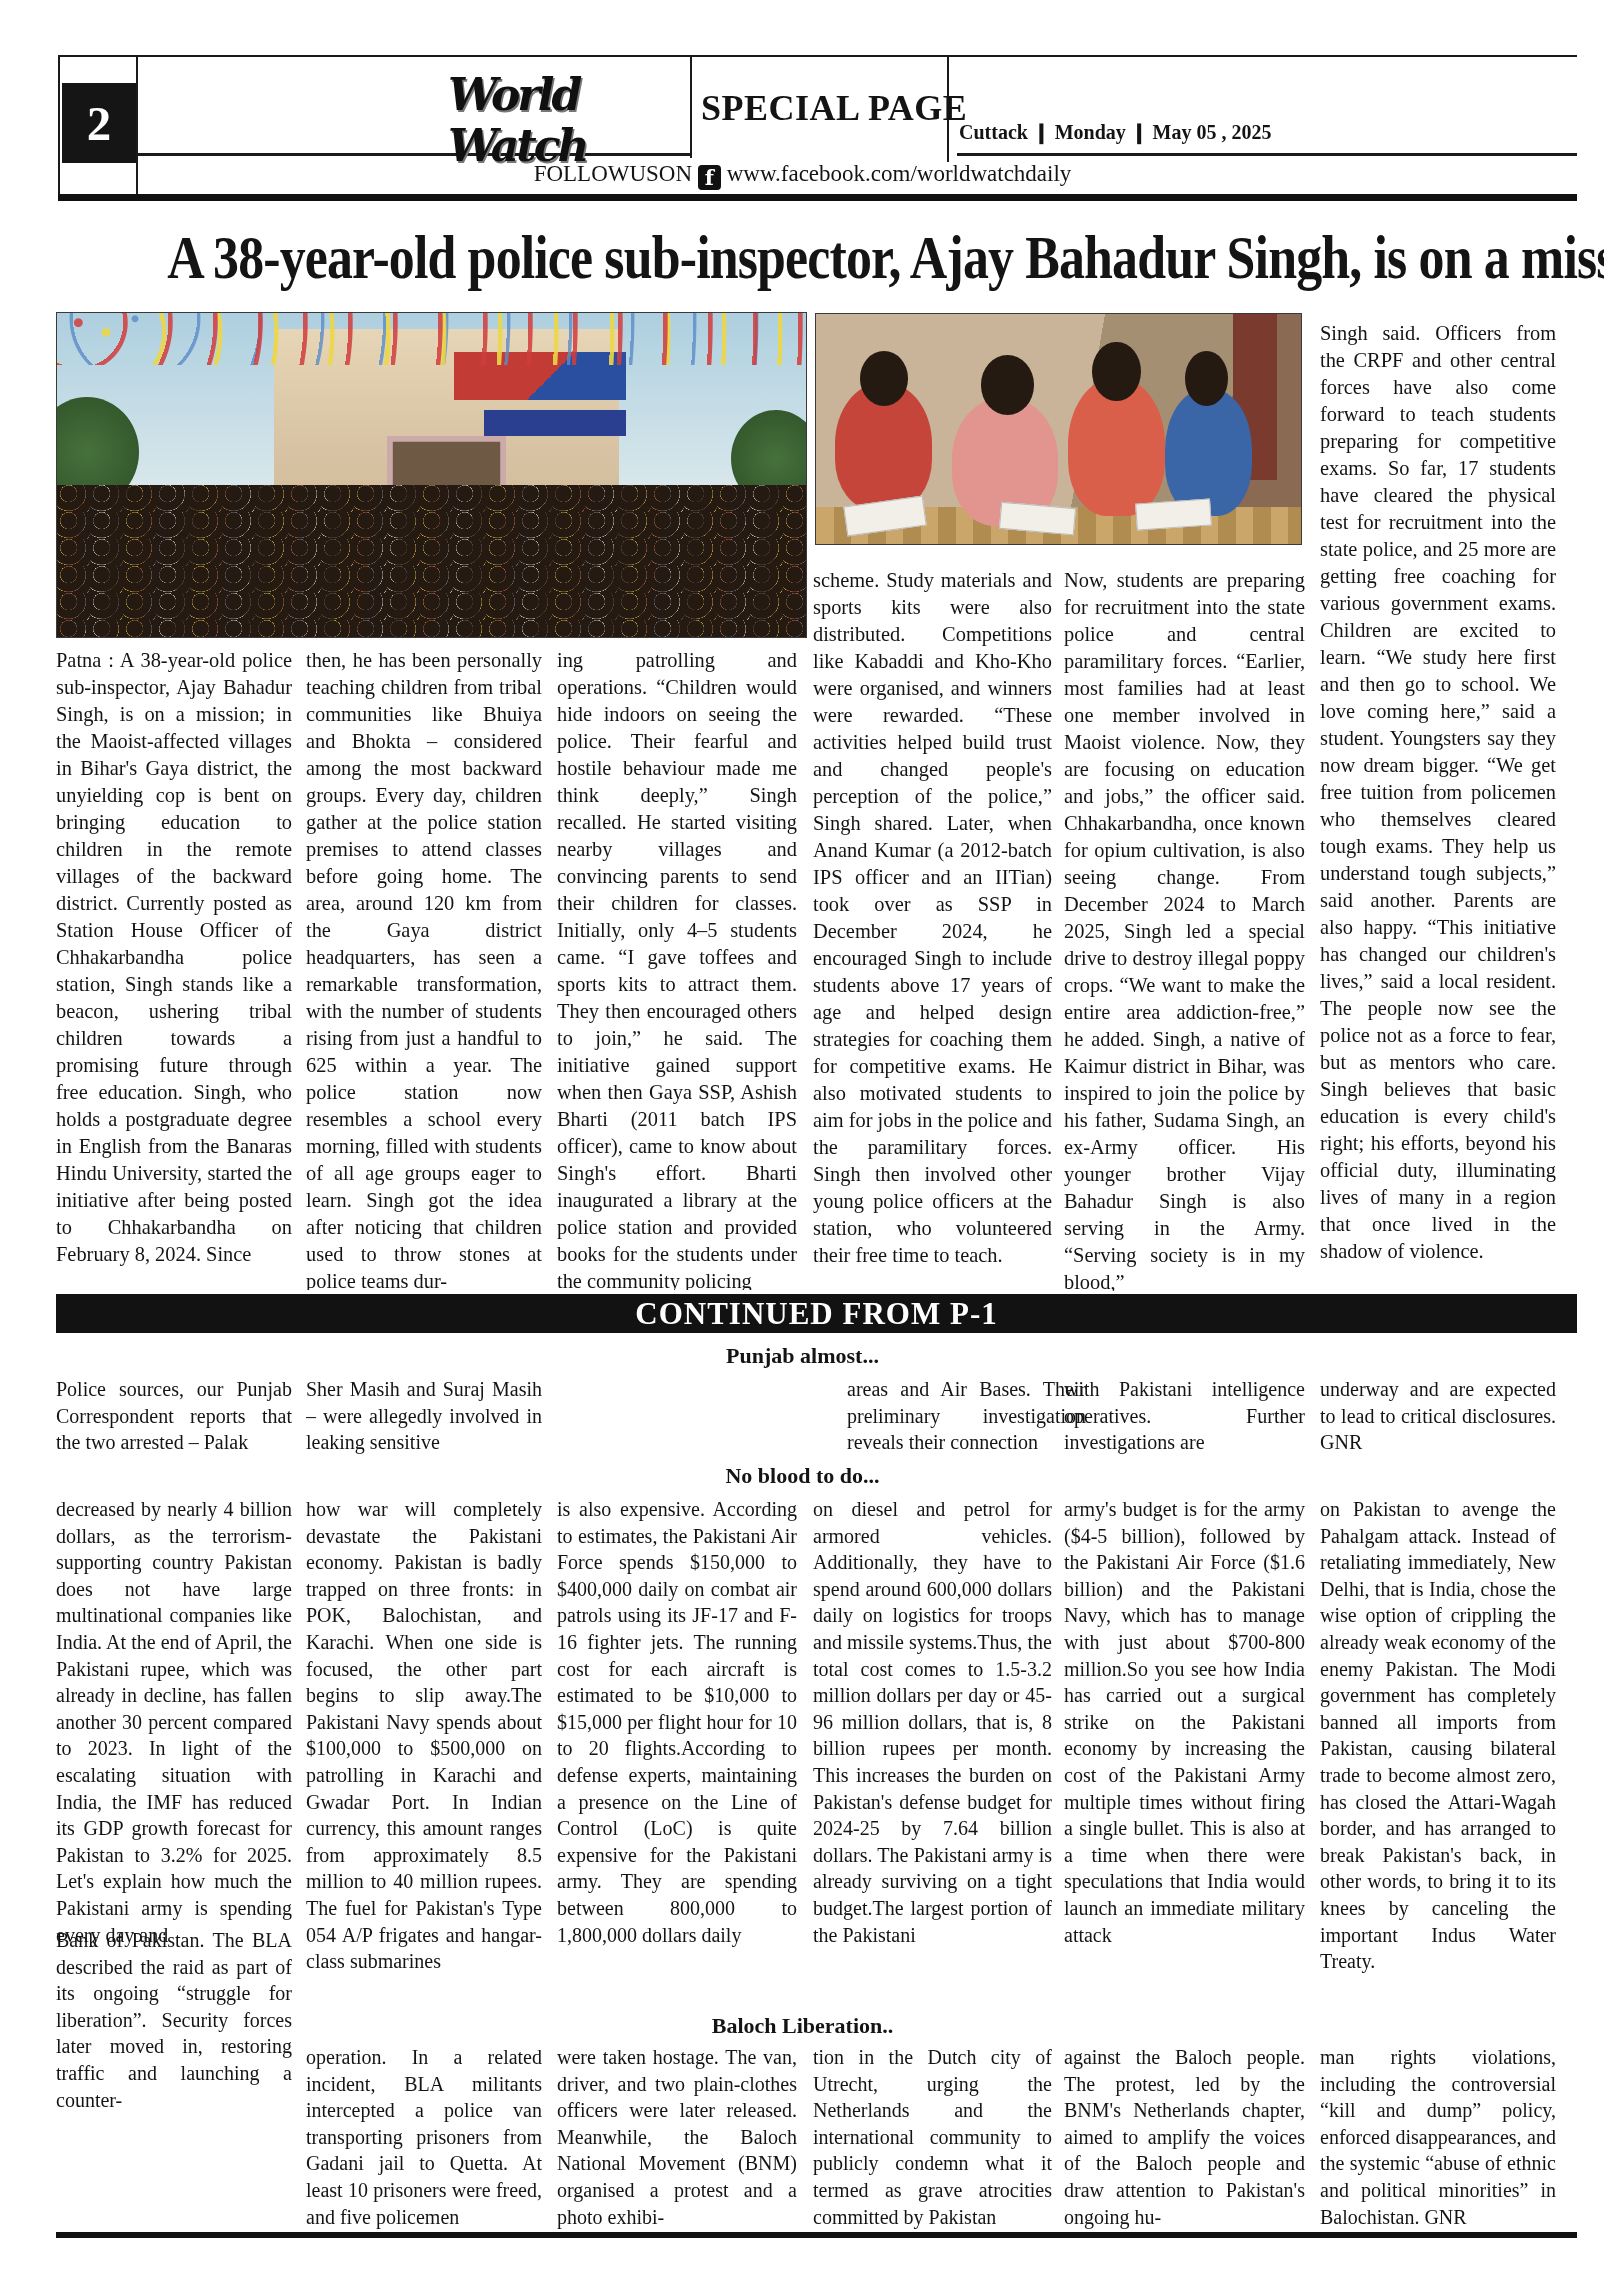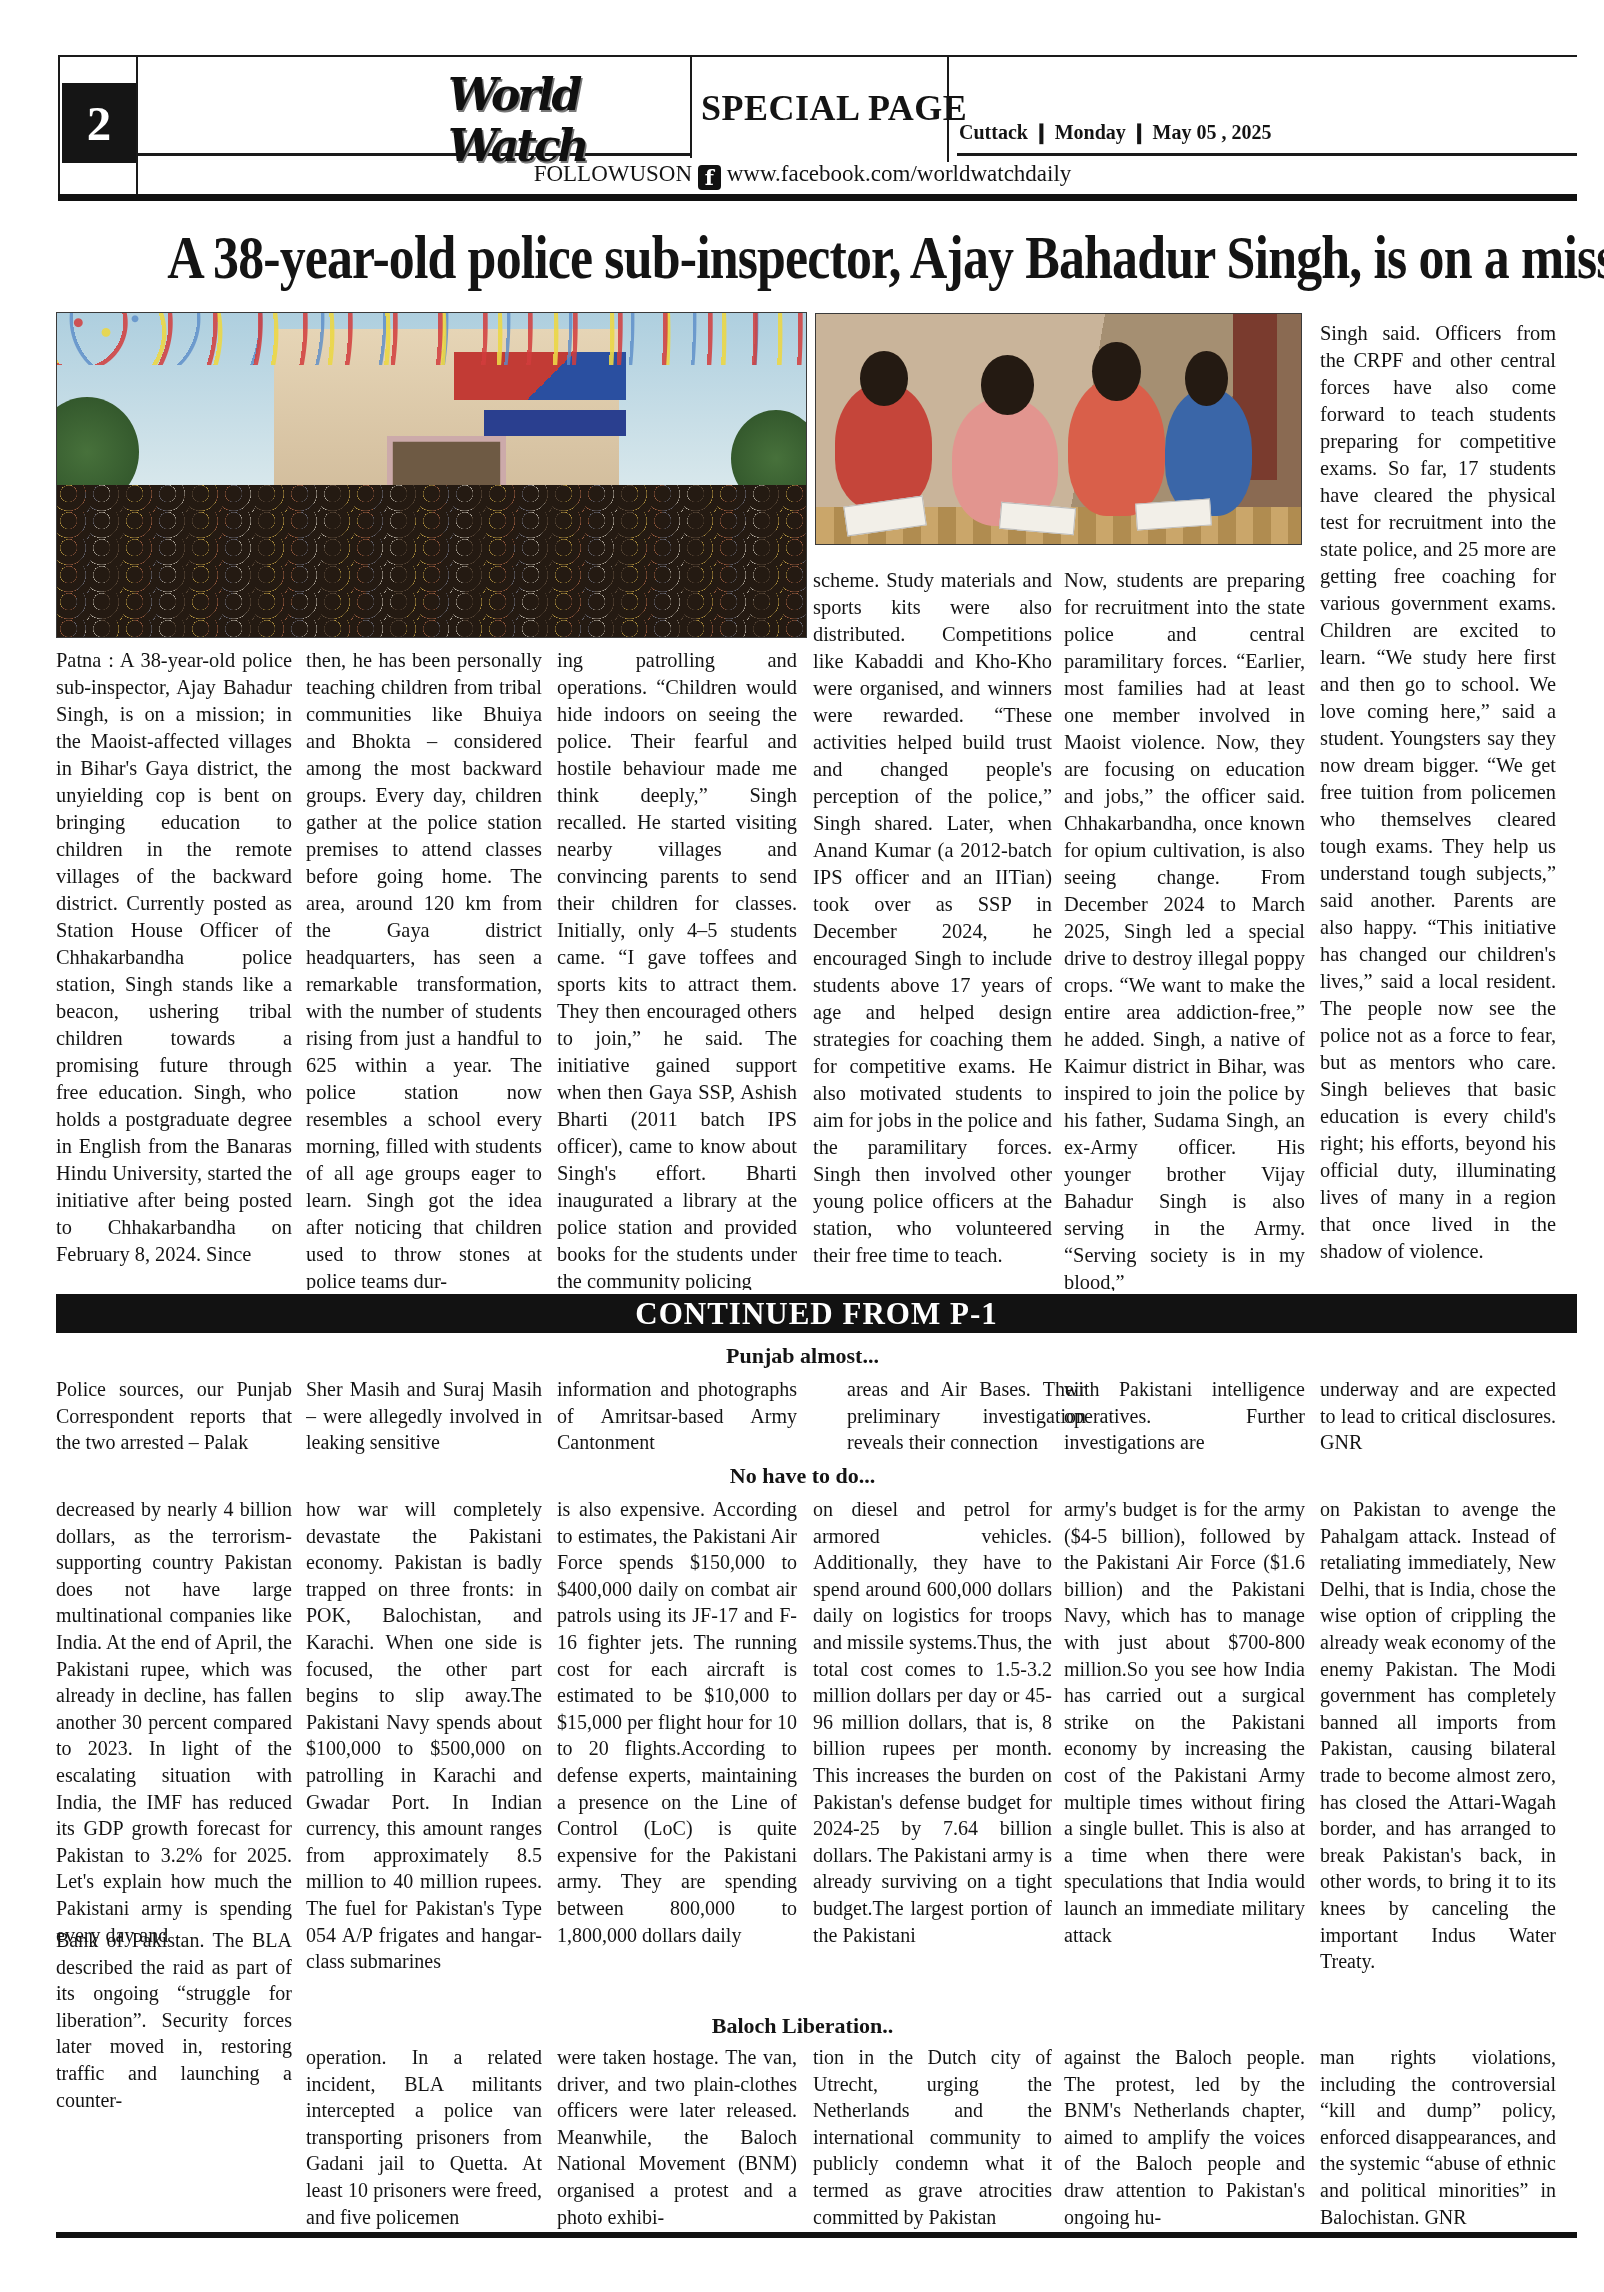--- a/index.html
+++ b/index.html
@@ -124,26 +124,25 @@
   <div class="abs col" style="left:557px;top:647px;width:240px;height:643px;">ing patrolling and operations. “Children would hide indoors on seeing the police. Their fearful and hostile behaviour made me think deeply,” Singh recalled. He started visiting nearby villages and convincing parents to send their children for classes. Initially, only 4–5 students came. “I gave toffees and sports kits to attract them. They then encouraged others to join,” he said. The initiative gained support when then Gaya SSP, Ashish Bharti (2011 batch IPS officer), came to know about Singh's effort. Bharti inaugurated a library at the police station and provided books for the students under the community policing</div>
   <div class="abs col" style="left:813px;top:567px;width:239px;height:724px;">scheme. Study materials and sports kits were also distributed. Competitions like Kabaddi and Kho-Kho were organised, and winners were rewarded. “These activities helped build trust and changed people's perception of the police,” Singh shared. Later, when Anand Kumar (a 2012-batch IPS officer and an IITian) took over as SSP in December 2024, he encouraged Singh to include students above 17 years of age and helped design strategies for coaching them for competitive exams. He also motivated students to aim for jobs in the police and the paramilitary forces. Singh then involved other young police officers at the station, who volunteered their free time to teach.</div>
   <div class="abs col" style="left:1064px;top:567px;width:241px;height:724px;">Now, students are preparing for recruitment into the state police and central paramilitary forces. “Earlier, most families had at least one member involved in Maoist violence. Now, they are focusing on education and jobs,” the officer said. Chhakarbandha, once known for opium cultivation, is also seeing change. From December 2024 to March 2025, Singh led a special drive to destroy illegal poppy crops. “We want to make the entire area addiction-free,” he added. Singh, a native of Kaimur district in Bihar, was inspired to join the police by his father, Sudama Singh, an ex-Army officer. His younger brother Vijay Bahadur Singh is also serving in the Army. “Serving society is in my blood,”</div>
   <div class="abs col" style="left:1320px;top:320px;width:236px;height:972px;">Singh said. Officers from the CRPF and other central forces have also come forward to teach students preparing for competitive exams. So far, 17 students have cleared the physical test for recruitment into the state police, and 25 more are getting free coaching for various government exams. Children are excited to learn. “We study here first and then go to school. We love coming here,” said a student. Youngsters say they now dream bigger. “We get free tuition from policemen who themselves cleared tough exams. They help us understand tough subjects,” said another. Parents are also happy. “This initiative has changed our children's lives,” said a local resident. The people now see the police not as a force to fear, but as mentors who care. Singh believes that basic education is every child's right; his efforts, beyond his official duty, illuminating lives of many in a region that once lived in the shadow of violence.</div>
 
   <div class="abs banner">CONTINUED FROM P-1</div>
 
   <div class="abs sechead" style="top:1343px;">Punjab almost...</div>
   <div class="abs col-sm" style="left:56px;top:1376px;width:236px;height:83px;">Police sources, our Punjab Correspondent reports that the two arrested – Palak</div>
   <div class="abs col-sm" style="left:306px;top:1376px;width:236px;height:83px;">Sher Masih and Suraj Masih – were allegedly involved in leaking sensitive</div>
-  <div class="abs col-sm" style="left:557px;top:1376px;width:240px;height:83px;">information and photographs of Amritsar-based Army Cantonment</div>
   <div class="abs col-sm" style="left:813px;top:1376px;width:239px;height:83px;margin-left:34px;">areas and Air Bases. Their preliminary investigation reveals their connection</div>
   <div class="abs col-sm" style="left:1064px;top:1376px;width:241px;height:83px;">with Pakistani intelligence operatives. Further investigations are</div>
   <div class="abs col-sm" style="left:1320px;top:1376px;width:236px;height:83px;">underway and are expected to lead to critical disclosures. GNR</div>
 
-  <div class="abs sechead" style="top:1463px;">No have to do...</div>
+  <div class="abs sechead" style="top:1463px;">No blood to do...</div>
   <div class="abs col-sm" style="left:56px;top:1496px;width:236px;height:511px;">decreased by nearly 4 billion dollars, as the terrorism-supporting country Pakistan does not have large multinational companies like India. At the end of April, the Pakistani rupee, which was already in decline, has fallen another 30 percent compared to 2023. In light of the escalating situation with India, the IMF has reduced its GDP growth forecast for Pakistan to 3.2% for 2025. Let's explain how much the Pakistani army is spending every day and</div>
   <div class="abs col-sm" style="left:306px;top:1496px;width:236px;height:511px;">how war will completely devastate the Pakistani economy. Pakistan is badly trapped on three fronts: in POK, Balochistan, and Karachi. When one side is focused, the other part begins to slip away.The Pakistani Navy spends about $100,000 to $500,000 on patrolling in Karachi and Gwadar Port. In Indian currency, this amount ranges from approximately 8.5 million to 40 million rupees. The fuel for Pakistan's Type 054 A/P frigates and hangar-class submarines</div>
   <div class="abs col-sm" style="left:557px;top:1496px;width:240px;height:511px;">is also expensive. According to estimates, the Pakistani Air Force spends $150,000 to $400,000 daily on combat air patrols using its JF-17 and F-16 fighter jets. The running cost for each aircraft is estimated to be $10,000 to $15,000 per flight hour for 10 to 20 flights.According to defense experts, maintaining a presence on the Line of Control (LoC) is quite expensive for the Pakistani army. They are spending between 800,000 to 1,800,000 dollars daily</div>
   <div class="abs col-sm" style="left:813px;top:1496px;width:239px;height:511px;">on diesel and petrol for armored vehicles. Additionally, they have to spend around 600,000 dollars daily on logistics for troops and missile systems.Thus, the total cost comes to 1.5-3.2 million dollars per day or 45-96 million dollars, that is, 8 billion rupees per month. This increases the burden on Pakistan's defense budget for 2024-25 by 7.64 billion dollars. The Pakistani army is already surviving on a tight budget.The largest portion of the Pakistani</div>
   <div class="abs col-sm" style="left:1064px;top:1496px;width:241px;height:511px;">army's budget is for the army ($4-5 billion), followed by the Pakistani Air Force ($1.6 billion) and the Pakistani Navy, which has to manage with just about $700-800 million.So you see how India has carried out a surgical strike on the Pakistani economy by increasing the cost of the Pakistani Army multiple times without firing a single bullet. This is also at a time when there were speculations that India would launch an immediate military attack</div>
   <div class="abs col-sm" style="left:1320px;top:1496px;width:236px;height:511px;">on Pakistan to avenge the Pahalgam attack. Instead of retaliating immediately, New Delhi, that is India, chose the wise option of crippling the already weak economy of the enemy Pakistan. The Modi government has completely banned all imports from Pakistan, causing bilateral trade to become almost zero, has closed the Attari-Wagah border, and has arranged to break Pakistan's back, in other words, to bring it to its knees by canceling the important Indus Water Treaty.</div>
 
   <div class="abs sechead" style="top:2013px;">Baloch Liberation..</div>
   <div class="abs col-sm" style="left:56px;top:1927px;width:236px;height:188px;">Bank of Pakistan. The BLA described the raid as part of its ongoing “struggle for liberation”. Security forces later moved in, restoring traffic and launching a counter-</div>
   <div class="abs col-sm" style="left:306px;top:2044px;width:236px;height:188px;">operation. In a related incident, BLA militants intercepted a police van transporting prisoners from Gadani jail to Quetta. At least 10 prisoners were freed, and five policemen</div>

